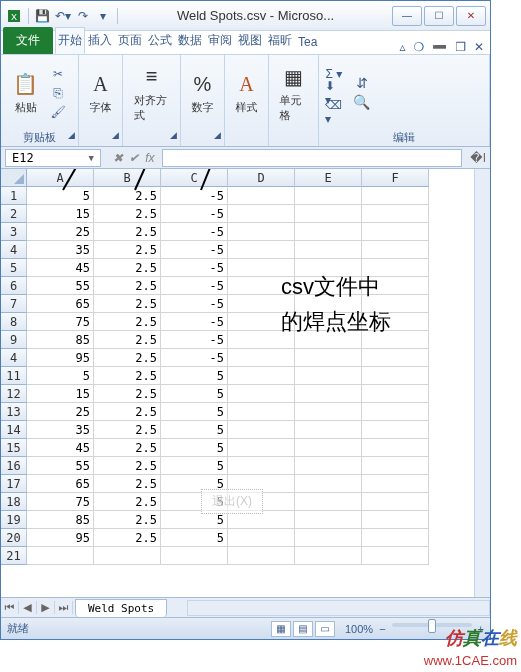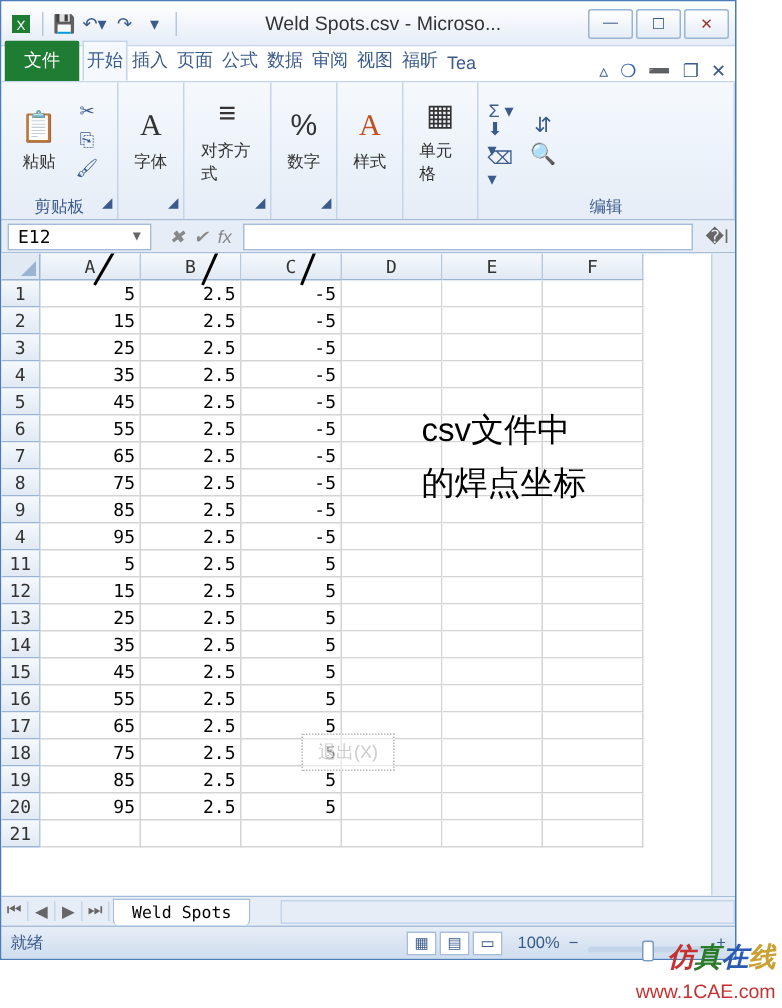--- a/index.html
+++ b/index.html
@@ -39,21 +39,21 @@
   .cell { border-right:1px solid #d4d4d4; border-bottom:1px solid #d4d4d4; height:18px; line-height:18px; padding: 0 3px; text-align:right; color:#000; }
   .cell.blank { background:#fff; }
   .sheet-tabs { height:20px; background:#e6edf7; border-top:1px solid #a5bdd9; display:flex; align-items:center; font-size:11px; }
   .sheet-tabs .nav { display:flex; }
   .sheet-tabs .nav div { width:18px; text-align:center; color:#666; border-right:1px solid #c5d5e9; }
   .sheet-tab { padding: 2px 12px; background:#fff; border:1px solid #a5bdd9; border-bottom:none; border-radius: 0 0 4px 4px; margin-left:2px; font-family:"SimSun",monospace; }
   .hscroll { flex:1; height:16px; margin-left:20px; background:#e6edf7; border:1px solid #c5d5e9; position:relative; }
   .statusbar { height:22px; background:linear-gradient(#e6edf7,#cfddee); border-top:1px solid #a5bdd9; display:flex; align-items:center; padding:0 6px; font-size:11px; color:#3b5b8c; }
   .statusbar .views { margin-left:auto; display:flex; gap:2px; }
   .statusbar .views div { width:20px; height:16px; border:1px solid #a5bdd9; background:#fff; display:flex; align-items:center; justify-content:center; font-size:10px; }
-  .zoom { display:flex; align-items:flex-end; gap:6px; margin-left:10px; }
+  .zoom { display:flex; align-items:flex-start; gap:6px; margin-left:10px; }
   .slider { width:80px; height:4px; background:#c5d5e9; position:relative; border-radius:2px; }
   .slider::before { content:""; position:absolute; left:50%; top:-4px; width:6px; height:12px; background:#fff; border:1px solid #7a9bc4; border-radius:2px; transform:translateX(-50%); }
   .vscroll { position:absolute; right:0; top:0; bottom:0; width:16px; background:#e6edf7; border-left:1px solid #c5d5e9; }
   .overlay-line { position:absolute; background:#000; height:2px; transform-origin:left center; }
   .overlay-note { position:absolute; font-size:22px; color:#000; line-height:1.6; font-family:"Microsoft YaHei","SimSun",sans-serif; }
   .watermark1 { position:absolute; right:4px; bottom:22px; font-size:18px; font-family:"SimHei","Microsoft YaHei",sans-serif; font-style:italic; font-weight:bold; }
   .watermark1 .c1{color:#c73030;} .watermark1 .c2{color:#2a7a2a;} .watermark1 .c3{color:#2a5bb0;} .watermark1 .c4{color:#caa030;}
   .watermark2 { position:absolute; right:4px; bottom:4px; font-size:13px; color:#c73030; font-family: Arial, sans-serif; }
   .ghost-btn { position:absolute; border:1px dotted #bbb; color:#ccc; font-size:12px; padding:3px 10px; background:rgba(255,255,255,0.5); }
 </style>

